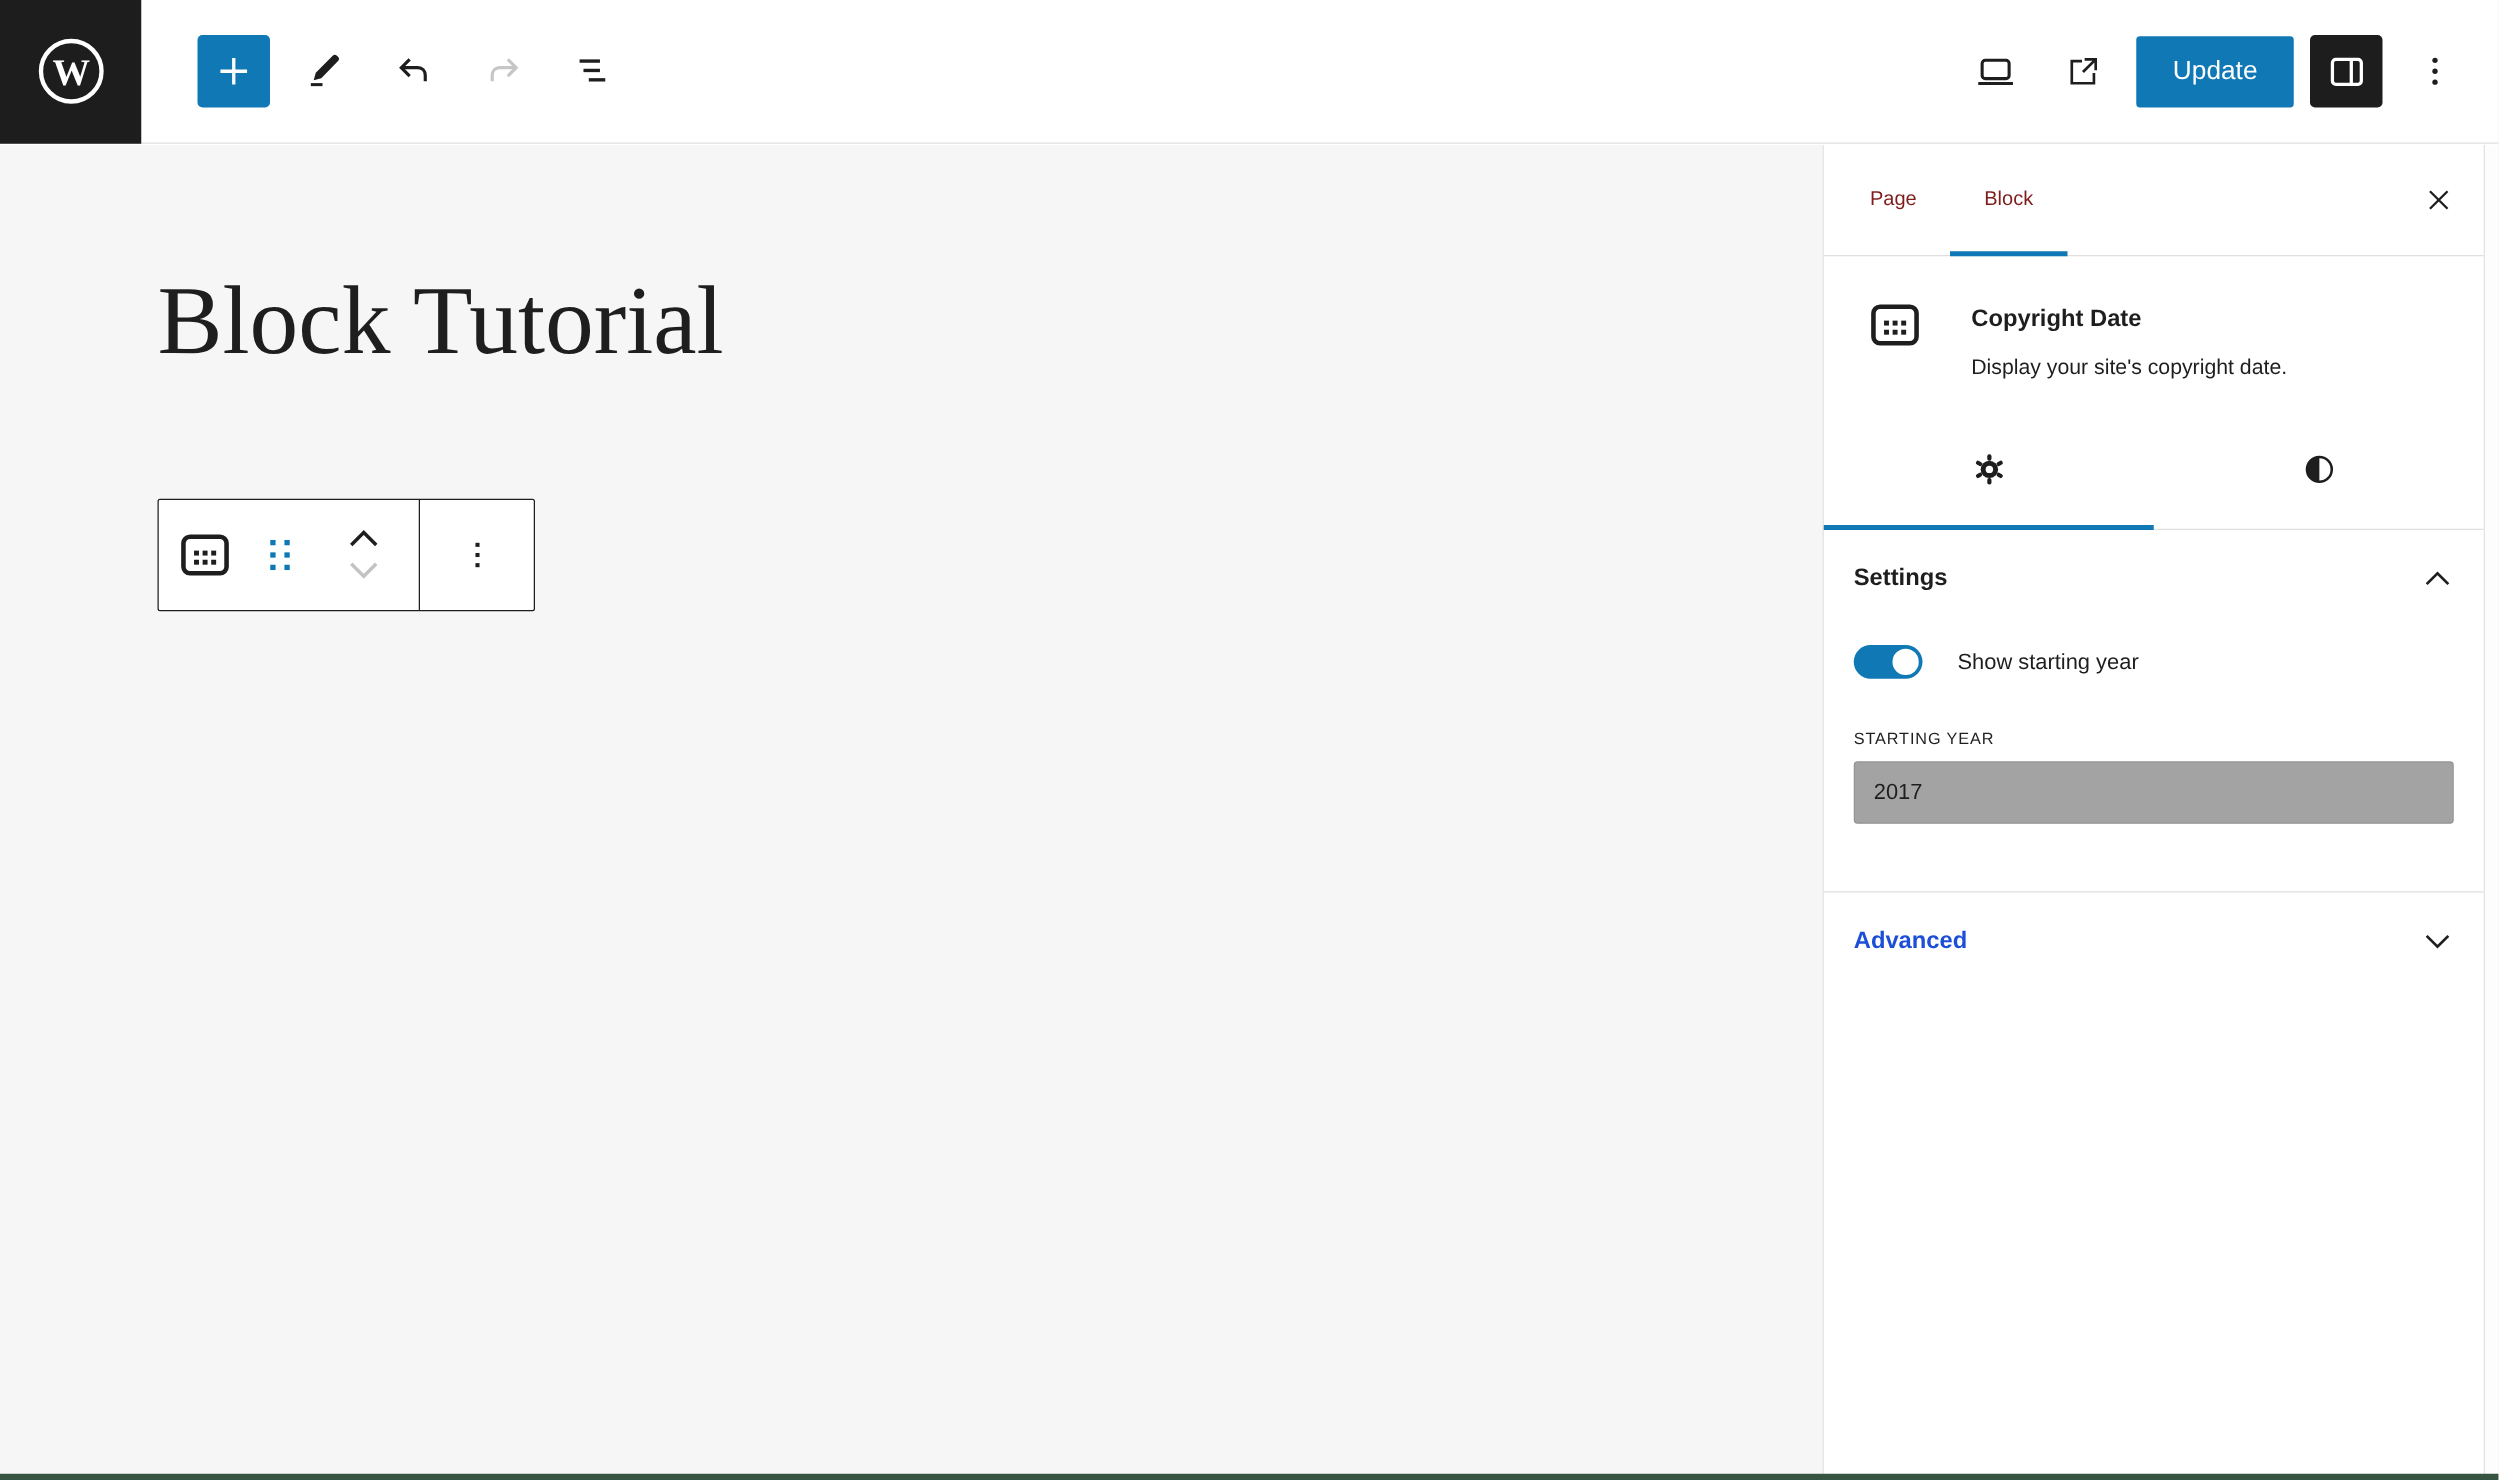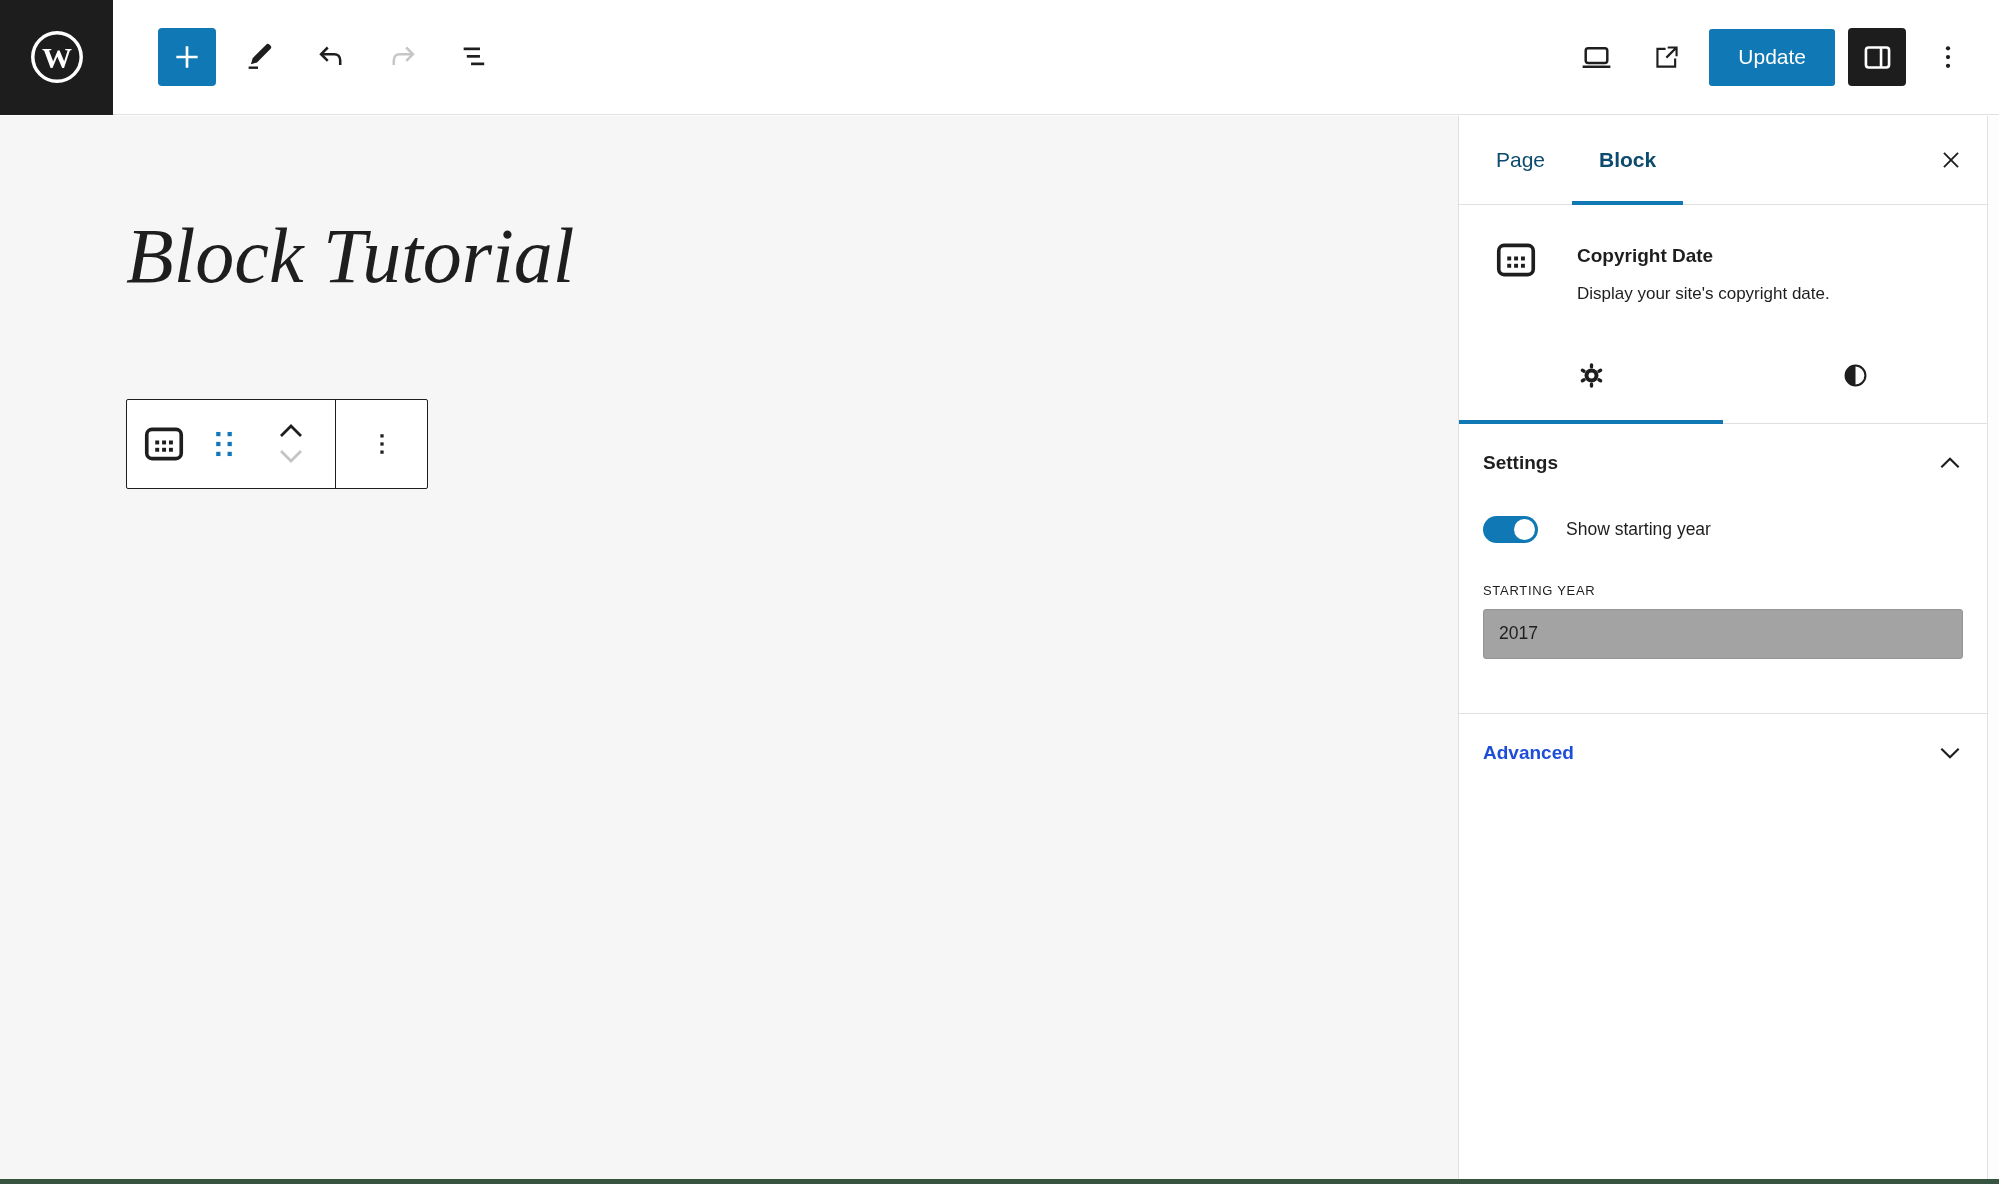--- a/index.html
+++ b/index.html
@@ -35,21 +35,21 @@
     background: var(--accent); color: #fff; font-size: 21px; font-family: inherit;
   }
   .sidebar-toggle {
     width: 58px; height: 58px; border: none; border-radius: 4px; cursor: pointer;
     background: #1d1d1d; display: flex; align-items: center; justify-content: center;
   }
 
   
   .workspace { position: absolute; top: 116px; bottom: 5px; left: 0; right: 0; display: flex; }
   .canvas { width: 1458px; flex: none; background: #f6f6f6; overflow: hidden; }
-  .canvas-column { width: 1206px; margin: 0 auto; padding-top: 95px; font-style: italic; }
+  .canvas-column { width: 1206px; margin: 0 auto; padding-top: 95px; }
   .page-title {
     font-family: "Liberation Serif", "DejaVu Serif", serif;
     font-size: 78px; font-weight: 500; line-height: 1.15; color: #1e1e1e;
   }
 
   .block-toolbar {
     margin-top: 98px; width: 302px; height: 90px;
     background: #fff; border: 1px solid #1e1e1e; border-radius: 2px;
     display: flex; align-items: stretch;
   }
@@ -68,23 +68,23 @@
     display: flex; align-items: center; padding-left: 12px;
     font-size: 28px; color: #1e1e1e; cursor: text;
   }
 
   
   .sidebar { width: 529px; flex: none; background: #fff; border-left: 1px solid #e0e0e0; display: flex; flex-direction: column; }
   .sidebar-tabs { height: 89px; flex: none; border-bottom: 1px solid #e0e0e0; display: flex; align-items: stretch; padding-left: 10px; }
   .tab {
     padding: 0 27px; display: flex; align-items: center; position: relative;
     background: none; border: none; cursor: pointer; font-family: inherit;
-    font-size: 21px; color: #0c4a6e;
-  }
-  .tab.active { font-weight: 700; }
+    font-size: 16px; color: #7f1d1d;
+  }
+  .tab.active { font-weight: 400; }
   .tab.active::after { content: ""; position: absolute; left: 0; right: 0; bottom: -1px; height: 4px; background: var(--accent); }
   .close-btn { margin-left: auto; width: 72px; background: none; border: none; cursor: pointer; display: flex; align-items: center; justify-content: center; }
 
   .block-card { display: flex; padding: 36px 24px 22px 36px; gap: 40px; }
   .block-card-title { font-size: 19px; font-weight: 600; margin: 4px 0 15px; }
   .block-card-desc { font-size: 17px; line-height: 1.45; }
 
   .ss-tabs { display: flex; height: 95px; flex: none; border-bottom: 1px solid #e0e0e0; }
   .ss-tab { flex: 1; position: relative; background: none; border: none; cursor: pointer; display: flex; align-items: center; justify-content: center; }
   .ss-tab.active::after { content: ""; position: absolute; left: 0; right: 0; bottom: -1px; height: 4px; background: var(--accent); }

